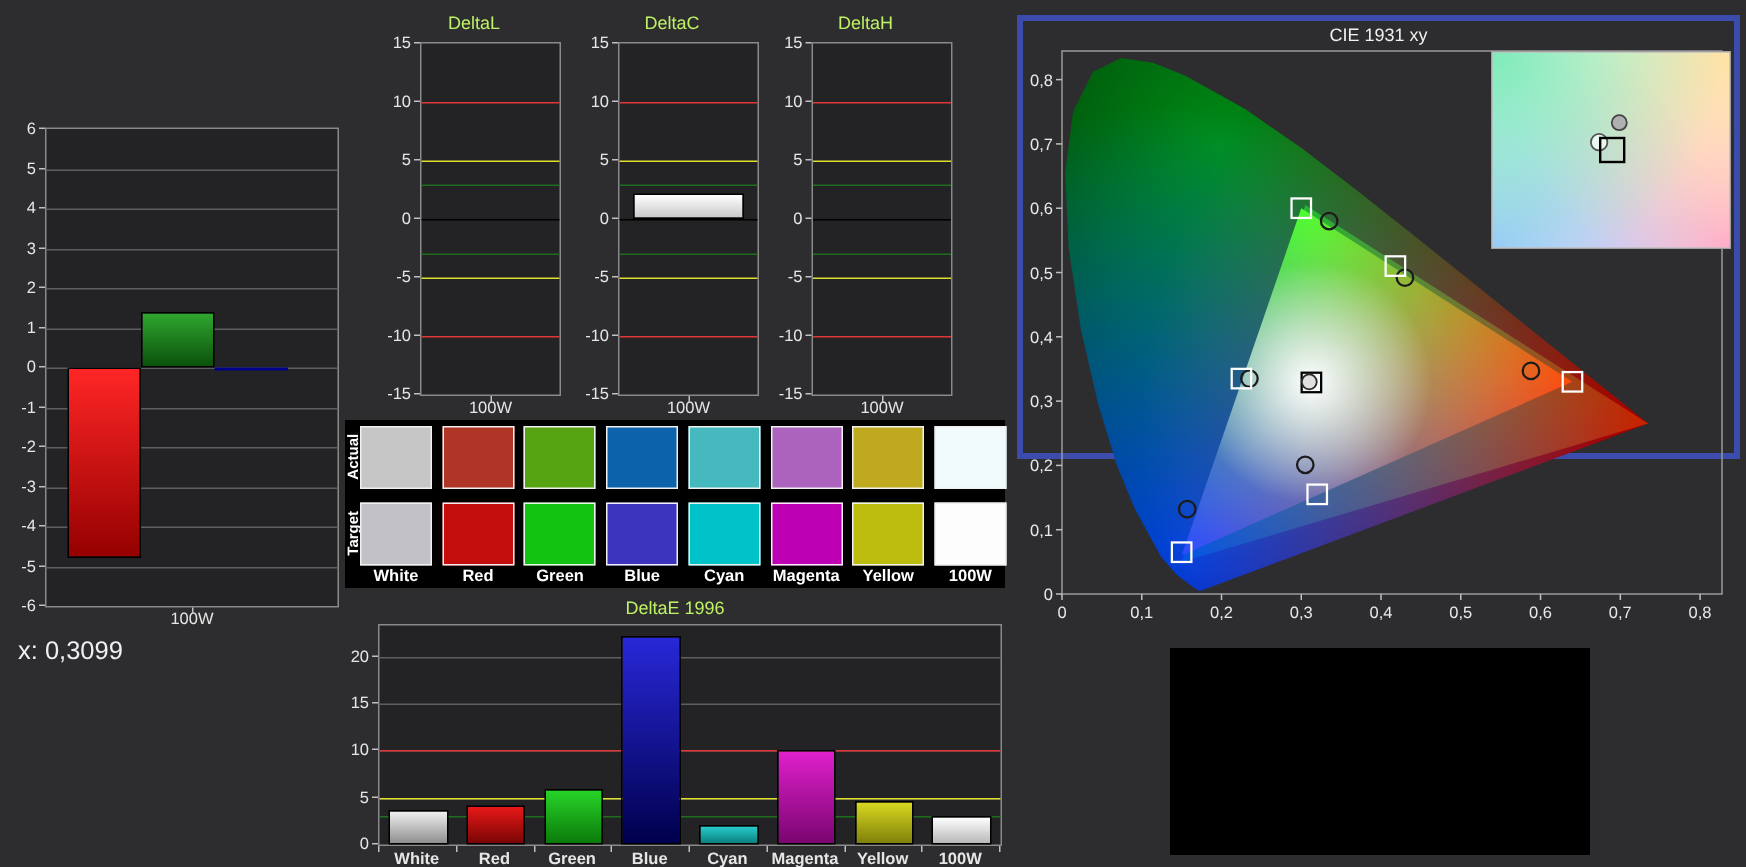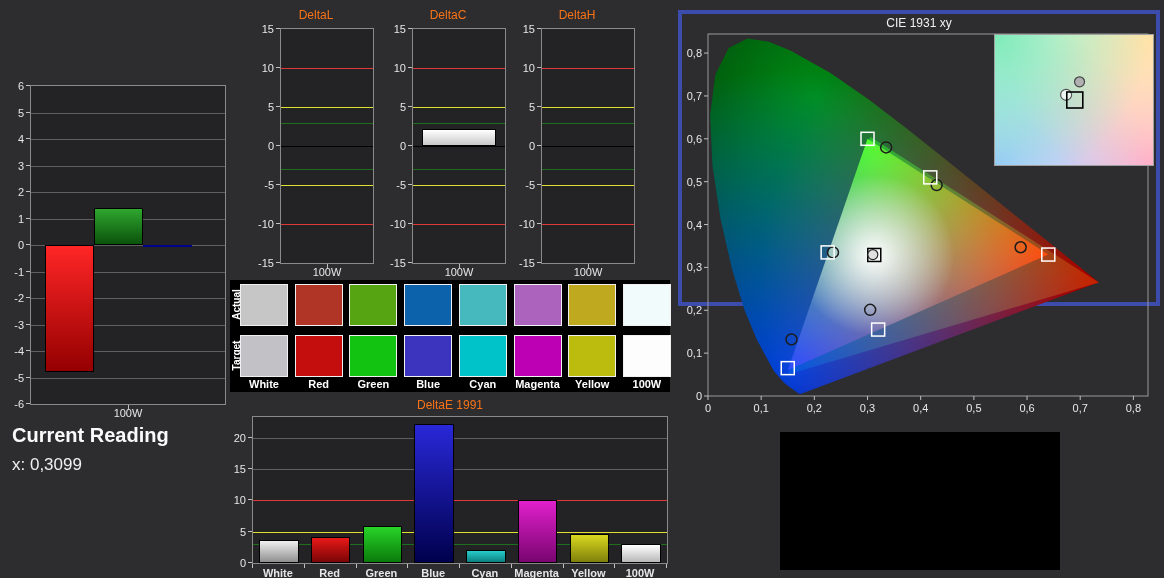--- a/index.html
+++ b/index.html
@@ -1,20 +1,20 @@
 <!DOCTYPE html>
 <html><head>
 <meta charset="utf-8">
 <style>
   html,body{margin:0;padding:0;background:#2d2d30;}
   body{width:1164px;height:578px;overflow:hidden;font-family:"Liberation Sans",sans-serif;color:#e8e8e8;}
   #app{position:relative;width:1164px;height:578px;background:#2d2d30;}
   #page-title{position:absolute;left:14px;top:10px;font-size:26px;font-weight:400;color:#f5f5f5;letter-spacing:0.5px;}
   .chart{position:absolute;}
-  .ctitle{position:absolute;top:0;left:0;width:100%;text-align:center;font-size:12px;color:#f97316;}
+  .ctitle{position:absolute;top:0;left:0;width:100%;text-align:center;font-size:12px;color:#bef264;}
   .plot{position:absolute;background:#232325;border:1px solid #8a8a8a;box-sizing:border-box;}
   .hline{position:absolute;left:0;width:100%;height:1px;}
   .ylab{position:absolute;font-size:11px;color:#e6e6e6;text-align:right;line-height:12px;}
   .tickm{position:absolute;width:4px;height:1px;background:#c0c0c0;}
   .xtickm{position:absolute;width:1px;height:4px;background:#c0c0c0;}
   .bar{position:absolute;box-sizing:border-box;border:1px solid #000;}
   .xlab{position:absolute;font-size:11px;color:#e6e6e6;text-align:center;}
   #swatch-panel{position:absolute;left:230px;top:280px;width:440px;height:112px;background:#000;}
   .swatch{position:absolute;border:1px solid #f0f0f0;box-sizing:border-box;}
   .rowlabel{position:absolute;width:42px;text-align:center;font-size:10px;font-weight:bold;color:#fff;transform:rotate(-90deg);}
@@ -196,21 +196,21 @@
       <div class="collabel" style="left: 60.7px; width: 56px; top: 98px;">Red</div>
       <div class="collabel" style="left: 115.4px; width: 56px; top: 98px;">Green</div>
       <div class="collabel" style="left: 170.1px; width: 56px; top: 98px;">Blue</div>
       <div class="collabel" style="left: 224.8px; width: 56px; top: 98px;">Cyan</div>
       <div class="collabel" style="left: 279.5px; width: 56px; top: 98px;">Magenta</div>
       <div class="collabel" style="left: 334.2px; width: 56px; top: 98px;">Yellow</div>
       <div class="collabel" style="left: 388.9px; width: 56px; top: 98px;">100W</div>
     </div>
 
   <div id="chart-de" class="chart" style="left:230px;top:398px;width:440px;height:180px;">
-      <div class="ctitle">DeltaE 1991</div>
+      <div class="ctitle">DeltaE 1996</div>
       <div class="plot" style="left: 22px; top: 18px; width: 416px; height: 148px;">
         <div class="hline" style="top: 114.67px; background: rgb(95, 95, 95);"></div>
         <div class="hline" style="top: 83.3391px; background: rgb(95, 95, 95);"></div>
         <div class="hline" style="top: 52.0086px; background: rgb(95, 95, 95);"></div>
         <div class="hline" style="top: 20.6781px; background: rgb(95, 95, 95);"></div>
         <div class="hline" style="top: 83.3391px; background: rgb(224, 56, 56);"></div>
         <div class="hline" style="top: 114.67px; background: rgb(224, 224, 48);"></div>
         <div class="hline" style="top: 127.202px; background: rgb(30, 110, 30);"></div>
         <div class="bar" style="left: 6.21px; top: 122.815px; width: 39.33px; height: 23.1845px; background: linear-gradient(rgb(240, 240, 240), rgb(143, 143, 143));"></div>
         <div class="bar" style="left: 57.96px; top: 119.682px; width: 39.33px; height: 26.3176px; background: linear-gradient(rgb(232, 24, 24), rgb(122, 5, 5));"></div>
@@ -384,16 +384,15 @@
             <circle cx="71.10000000000001" cy="59.800000000000004" r="5.5" fill="rgba(255,255,255,0.7)" stroke="#555" stroke-width="1.2"></circle>
             <rect x="71.79" y="57" width="16" height="16" fill="none" stroke="#000" stroke-width="1.6"></rect>
           </svg>
         </div>
     </div>
   </div>
 
   <div id="video-window"></div>
 
   <div id="current-reading">
-    <div id="cr-title">Current Reading</div>
     <div class="cr-line">x: 0,3099</div>
   </div>
 </div>
 
 </body></html>

